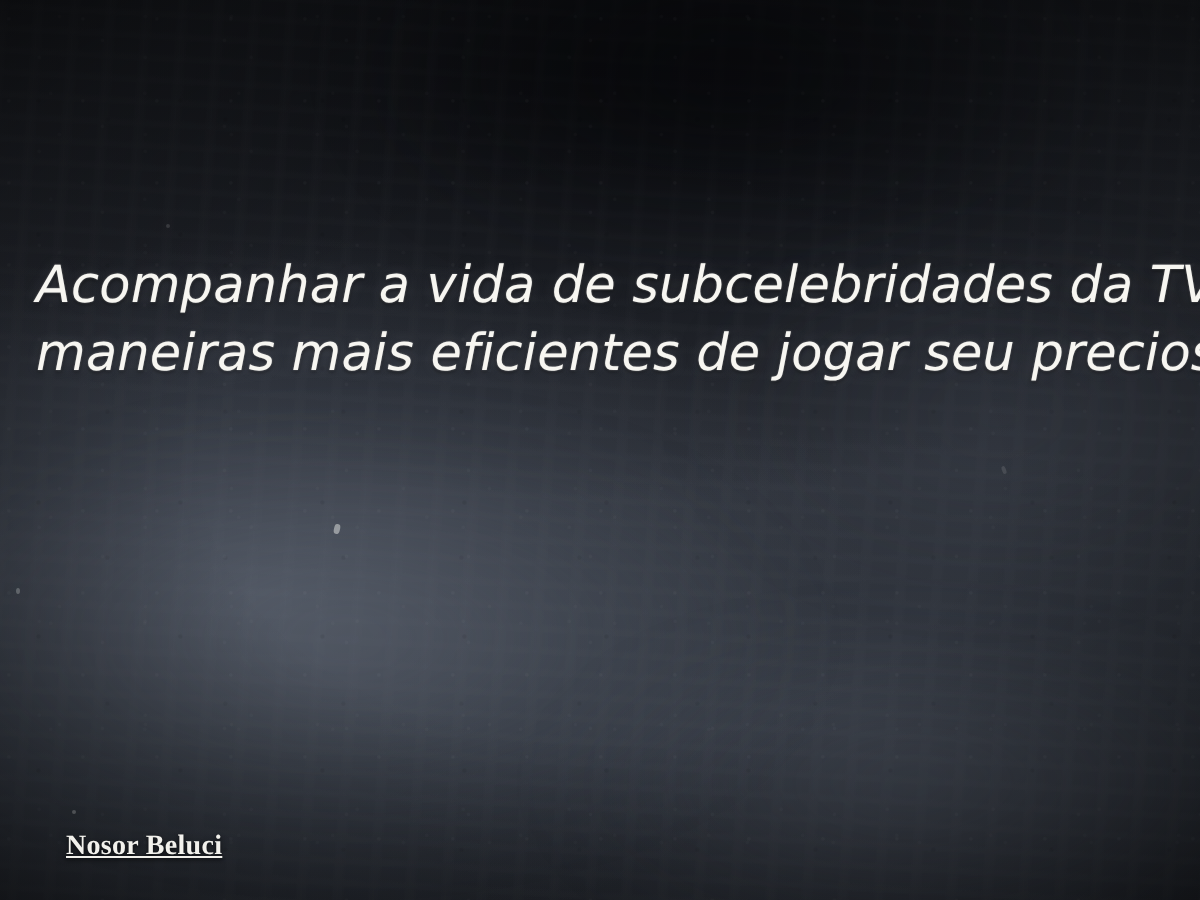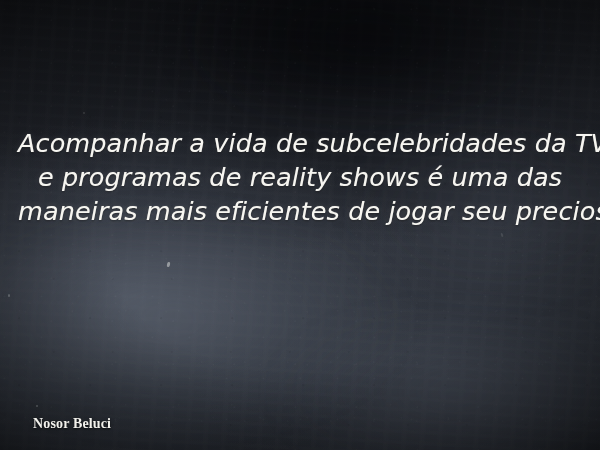--- a/index.html
+++ b/index.html
@@ -156,20 +156,21 @@
     top: 416px;
     z-index: 5;
     font-family: "Liberation Serif", "DejaVu Serif", serif;
     font-weight: bold;
     font-size: 14px;
     line-height: 16px;
     letter-spacing: 0.15px;
     color: #f2f1ec;
     text-shadow: 0 1px 2px rgba(0,0,0,0.65);
     white-space: nowrap;
+    text-decoration: underline;
   }
 </style>
 </head>
 <body>
 
 <div class="card">
 
   <div class="bg-base"></div>
   <div class="bg-streaks"></div>
   <div class="bg-smudge-c"></div>
@@ -180,19 +181,18 @@
   <div class="bg-vignette"></div>
 
   <span class="fleck f1"></span>
   <span class="fleck f2"></span>
   <span class="fleck f3"></span>
   <span class="fleck f4"></span>
   <span class="fleck f5"></span>
 
   <div class="quote-block">
     <span class="quote-line">Acompanhar a vida de subcelebridades da TV</span>
-    <span class="quote-line">e programas de reality shows é uma das</span>
     <span class="quote-line">maneiras mais eficientes de jogar seu precioso</span>
   </div>
 
   <div class="attribution">Nosor Beluci</div>
 
 </div>
 
 </body></html>

